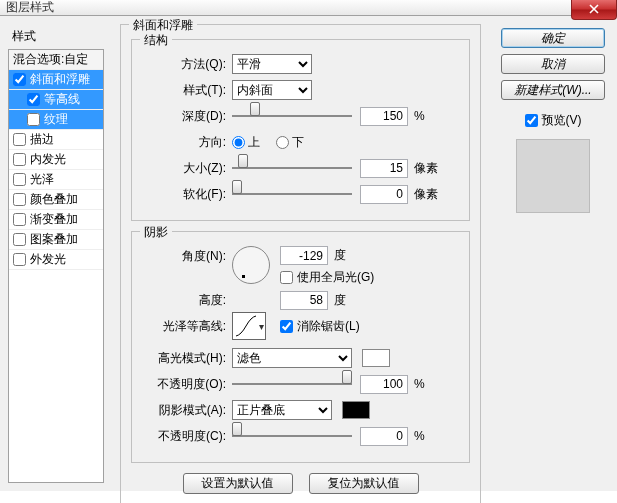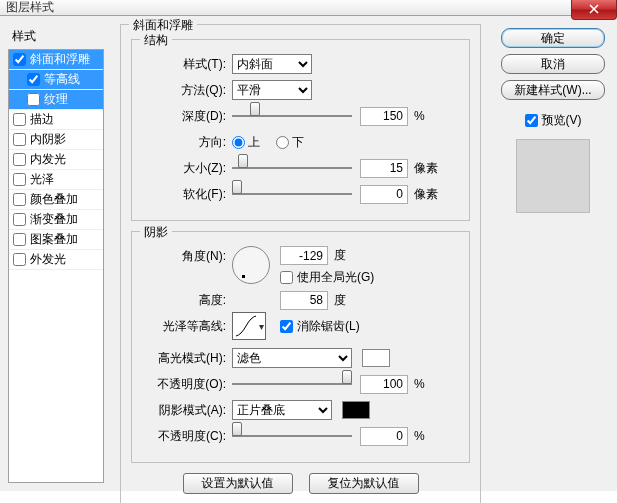--- a/index.html
+++ b/index.html
@@ -32,21 +32,21 @@
 .radio-row{display:flex;align-items:center;gap:6px;}
 .radio-row label{display:flex;align-items:center;gap:3px;margin-right:10px;}
 .angle-ctl{width:38px;height:38px;border:1px solid #888;border-radius:50%;background:#f5f5f5;position:relative;margin-right:10px;}
 .angle-ctl .dot{position:absolute;width:3px;height:3px;background:#000;top:28px;left:9px;}
 .swatch{width:50px;height:18px;border:1px solid #888;background:#fff;display:inline-block;}
 .swatch.black{background:#000;}
 .curve{width:34px;height:28px;border:1px solid #666;background:#fff;display:inline-flex;position:relative;}
 .curve .cv{position:absolute;left:2px;top:2px;}
 .curve .ar{position:absolute;right:1px;top:50%;transform:translateY(-50%);font-size:10px;color:#333;}
 .right-col{width:112px;display:flex;flex-direction:column;gap:6px;align-items:center;padding-top:4px;}
-.btn{width:104px;height:20px;border:1px solid #707070;background:linear-gradient(#fefefe,#e2e2e2);border-radius:9px;text-align:center;line-height:18px;cursor:pointer;}
+.btn{width:104px;height:20px;border:1px solid #707070;background:linear-gradient(#fefefe,#e2e2e2);border-radius:3px;text-align:center;line-height:18px;cursor:pointer;font-style:italic;}
 .btn.def{border:1px solid #3c7fb1;box-shadow:0 0 0 1px #a6d1ed inset;}
 .preview-row{display:flex;align-items:center;gap:4px;margin-top:6px;}
 .preview-box{width:74px;height:74px;background:#d6d6d6;border:1px solid #bbb;margin-top:4px;}
 .btn-row{display:flex;gap:16px;justify-content:center;margin-top:6px;}
 .btn2{width:110px;height:21px;border:1px solid #707070;background:linear-gradient(#fefefe,#e2e2e2);border-radius:3px;text-align:center;line-height:19px;cursor:pointer;}
 input[type=checkbox],input[type=radio]{width:13px;height:13px;}
 </style>
 </head>
 <body>
 
@@ -57,43 +57,42 @@
         <path d="M2 2 L10 10 M10 2 L2 10" stroke="#fff" stroke-width="1.6"></path>
       </svg>
   </div>
 </div>
 
 <div class="body">
 
   <div class="left-col">
     <div class="left-label">样式</div>
     <div class="style-list">
+      <div class="sl-row sl-head">
+        <span>混合选项:自定</span>
+      </div>
       <div id="sl-items">
           <div class="sl-row sel">
             <input type="checkbox" checked="" style="">
             <span>斜面和浮雕</span>
           </div>
           <div class="sl-row sel sub">
             <input type="checkbox" checked="" style="">
             <span>等高线</span>
           </div>
           <div class="sl-row sel sub">
             <input type="checkbox" style="">
             <span>纹理</span>
           </div>
           <div class="sl-row">
             <input type="checkbox" style="">
             <span>描边</span>
           </div>
           <div class="sl-row">
             <input type="checkbox" style="">
-            <span>内阴影</span>
-          </div>
-          <div class="sl-row">
-            <input type="checkbox" style="">
             <span>内发光</span>
           </div>
           <div class="sl-row">
             <input type="checkbox" style="">
             <span>光泽</span>
           </div>
           <div class="sl-row">
             <input type="checkbox" style="">
             <span>颜色叠加</span>
           </div>
@@ -113,26 +112,26 @@
     </div>
   </div>
 
   <div class="mid-col">
     <div class="fieldset">
       <div class="legend">斜面和浮雕</div>
 
       <div class="fieldset" style="margin-top:4px;">
         <div class="legend">结构</div>
         <div class="row">
+          <div class="lab">方法(Q):</div>
+          <select><option>平滑</option></select>
+        </div>
+        <div class="row">
           <div class="lab">样式(T):</div>
           <select><option>内斜面</option></select>
-        </div>
-        <div class="row">
-          <div class="lab">方法(Q):</div>
-          <select><option>平滑</option></select>
         </div>
         <div class="row">
           <div class="lab">深度(D):</div>
           <div class="slider">
               <div class="track"></div>
               <div class="thumb" style="left:18px"></div>
             </div>
           <input type="text" value="150" style="">
           <span class="unit">%</span>
         </div>

